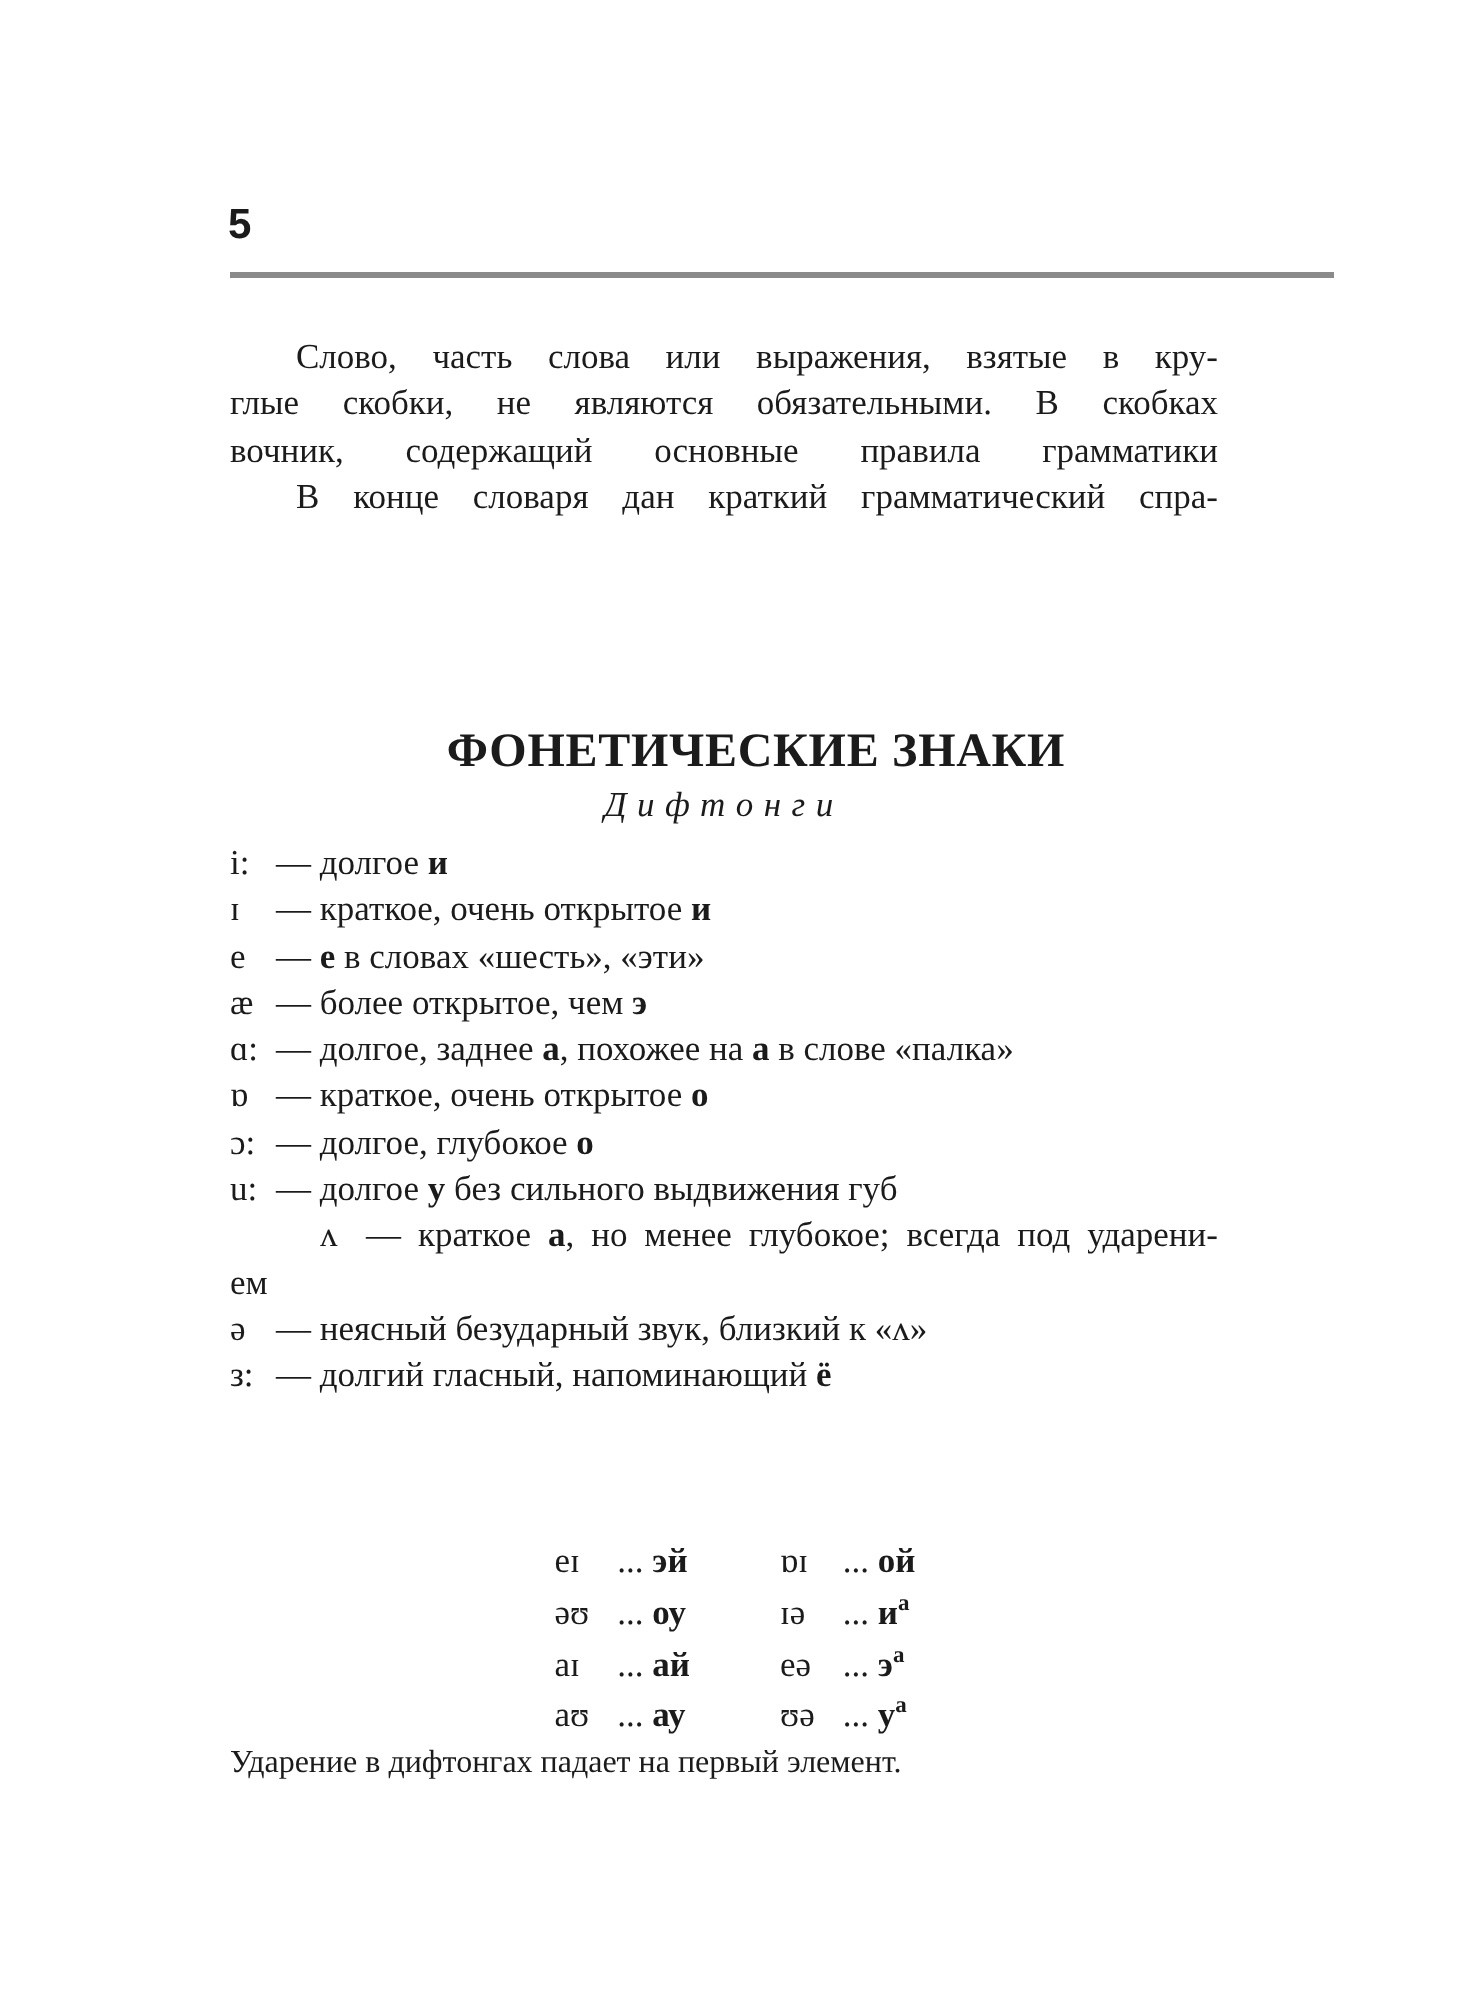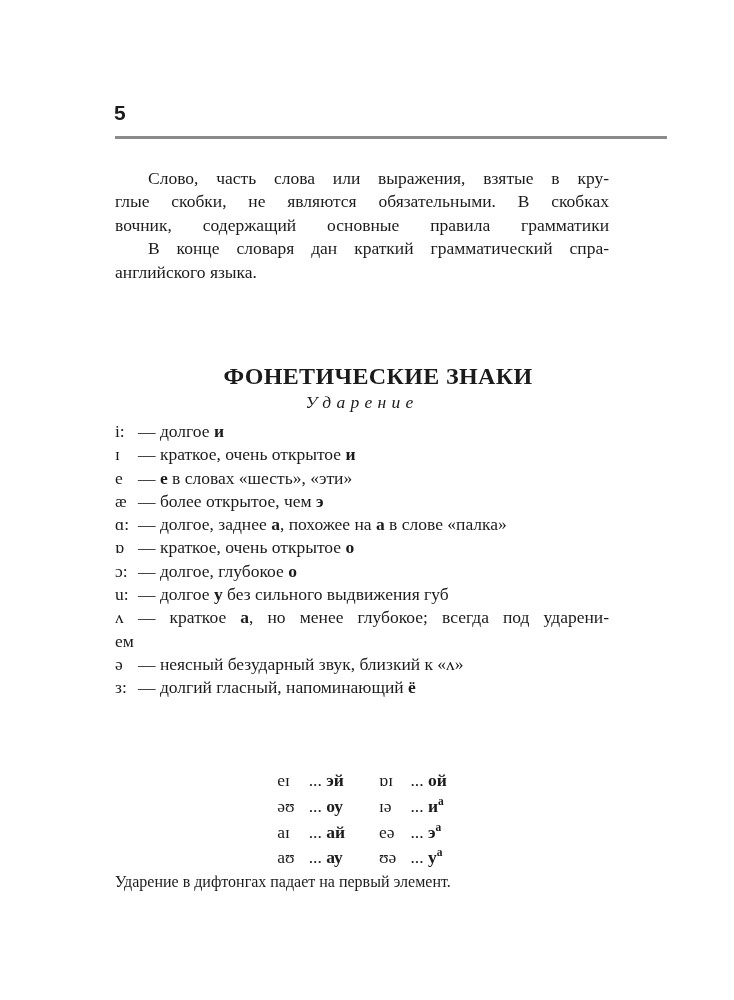--- a/index.html
+++ b/index.html
@@ -71,33 +71,33 @@
   .vowel-list {
     position: absolute;
     left: 115px;
     top: 420px;
     width: 494px;
     font-size: 17.5px;
     line-height: 23.3px;
     font-family: Liberation Serif, serif;
   }
   .sym { display: inline-block; min-width: 23px; }
-  .vowel-row.fill { text-align: justify; text-align-last: justify; }
+  .vowel-row.fill { text-align: justify; text-align-last: justify; margin-left: 45px; }
   .diphthong-table {
     position: absolute;
     left: 115px;
     top: 768px;
     width: 494px;
     display: flex;
     justify-content: center;
     gap: 34px;
     font-size: 17.5px;
     line-height: 25.8px;
   }
-  .ipa { display: inline-block; min-width: 27px; }
+  .ipa { display: inline-block; min-width: 27px; margin-left: 11px; }
   .dip-cell b, .vowel-list b { font-weight: bold; }
   sup.sup-a {
     font-size: 11.5px;
     font-weight: bold;
     vertical-align: super;
     line-height: 0;
   }
   .stress-note {
     position: absolute;
     left: 115px;
@@ -113,26 +113,25 @@
 
 <div class="page">
   <div class="page-number">5</div>
   <div class="header-rule"></div>
 
   <div class="intro">
       <div class="intro-line first-line justify-line">Слово, часть слова или выражения, взятые в кру-</div>
       <div class="intro-line justify-line">глые скобки, не являются обязательными. В скобках</div>
       <div class="intro-line justify-line">вочник, содержащий основные правила грамматики</div>
       <div class="intro-line first-line justify-line">В конце словаря дан краткий грамматический спра-</div>
-      <div class="intro-line">английского языка.</div>
     </div>
 
   <h1 class="section-title">ФОНЕТИЧЕСКИЕ ЗНАКИ</h1>
 
-  <h2 class="sub-heading vowels-heading">Ударение</h2>
+  <h2 class="sub-heading vowels-heading">Дифтонги</h2>
   <div class="vowel-list">
       <div class="vowel-row"><span class="sym">i:</span><span class="vdash">— </span><span class="vdesc">долгое <b>и</b></span></div>
       <div class="vowel-row"><span class="sym">ɪ</span><span class="vdash">— </span><span class="vdesc">краткое, очень открытое <b>и</b></span></div>
       <div class="vowel-row"><span class="sym">e</span><span class="vdash">— </span><span class="vdesc"><b>е</b> в словах «шесть», «эти»</span></div>
       <div class="vowel-row"><span class="sym">æ</span><span class="vdash">— </span><span class="vdesc">более открытое, чем <b>э</b></span></div>
       <div class="vowel-row"><span class="sym">ɑ:</span><span class="vdash">— </span><span class="vdesc">долгое, заднее <b>а</b>, похожее на <b>а</b> в слове «палка»</span></div>
       <div class="vowel-row"><span class="sym">ɒ</span><span class="vdash">— </span><span class="vdesc">краткое, очень открытое <b>о</b></span></div>
       <div class="vowel-row"><span class="sym">ɔ:</span><span class="vdash">— </span><span class="vdesc">долгое, глубокое <b>о</b></span></div>
       <div class="vowel-row"><span class="sym">u:</span><span class="vdash">— </span><span class="vdesc">долгое <b>у</b> без сильного выдвижения губ</span></div>
       <div class="vowel-row fill"><span class="sym">ʌ</span><span class="vdash">— </span><span class="vdesc">краткое <b>а</b>, но менее глубокое; всегда под ударени-</span></div>

